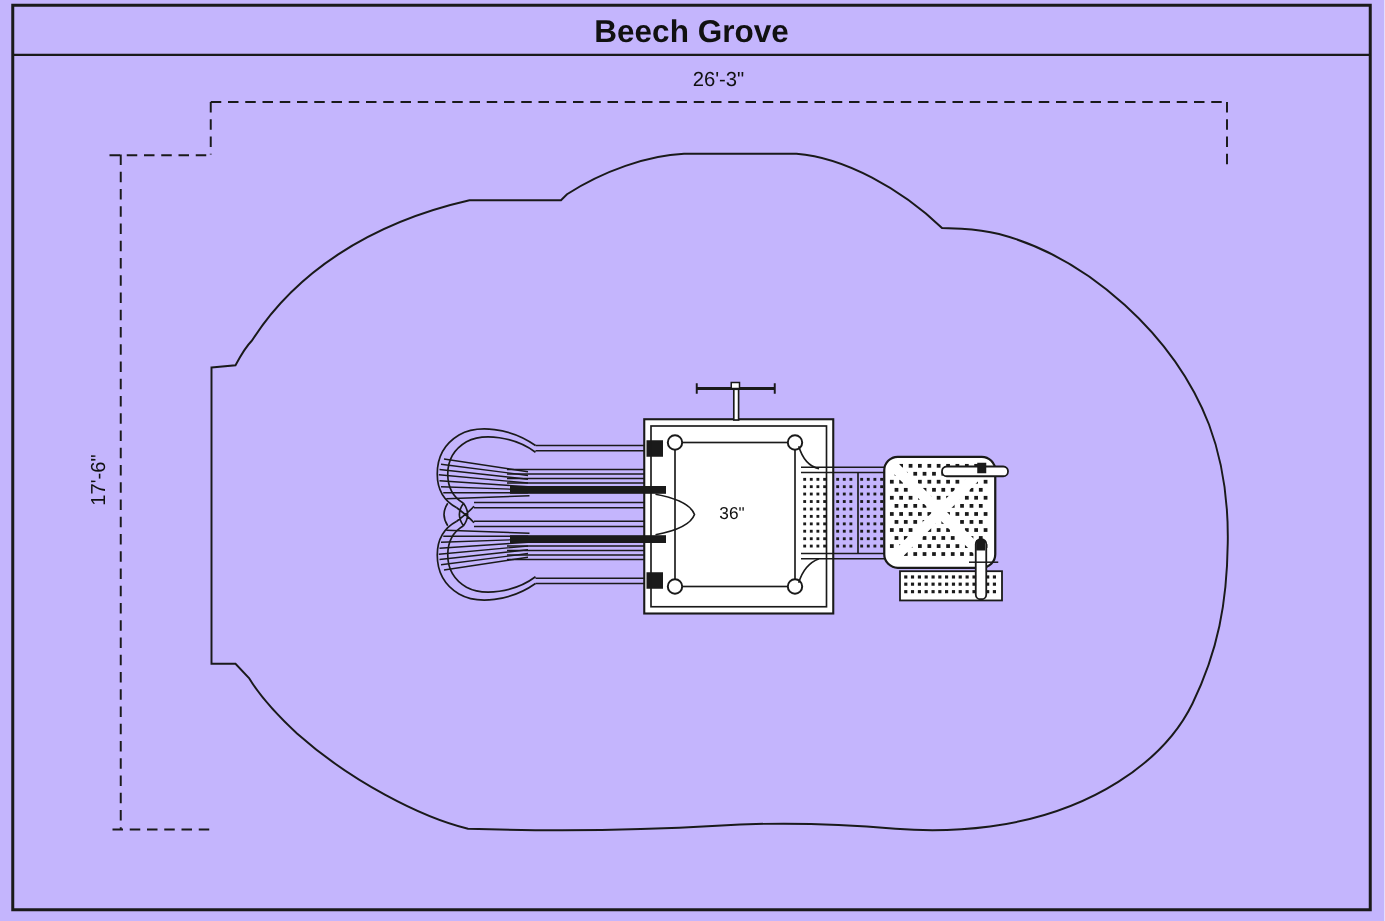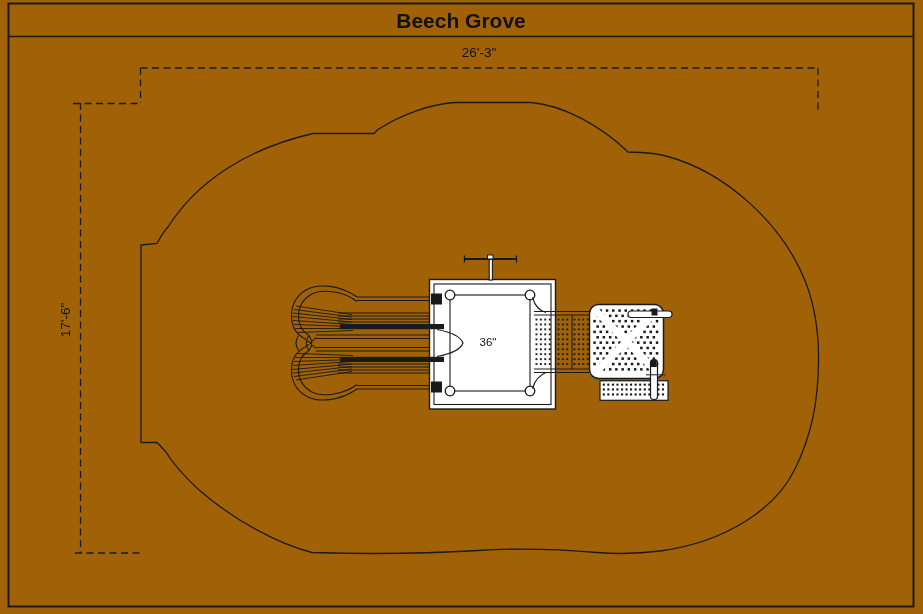--- a/index.html
+++ b/index.html
@@ -1,16 +1,16 @@
 <!DOCTYPE html>
 <html><head>
 <meta charset="utf-8">
 <style>
   html,body{margin:0;padding:0;background:#ffffff;}
-  .page{position:relative;width:923px;height:614px;background:#a16207;
+  .page{position:relative;width:923px;height:614px;background:#c4b5fd;
         font-family:"Liberation Sans", sans-serif;}
   svg{display:block;}
   text{fill:#111111;}
   .title-text{font-size:21px;font-weight:bold;}
   .dim-text{font-size:13.5px;}
   .deck-text{font-size:11.5px;}
 </style>
 </head>
 <body>
 

